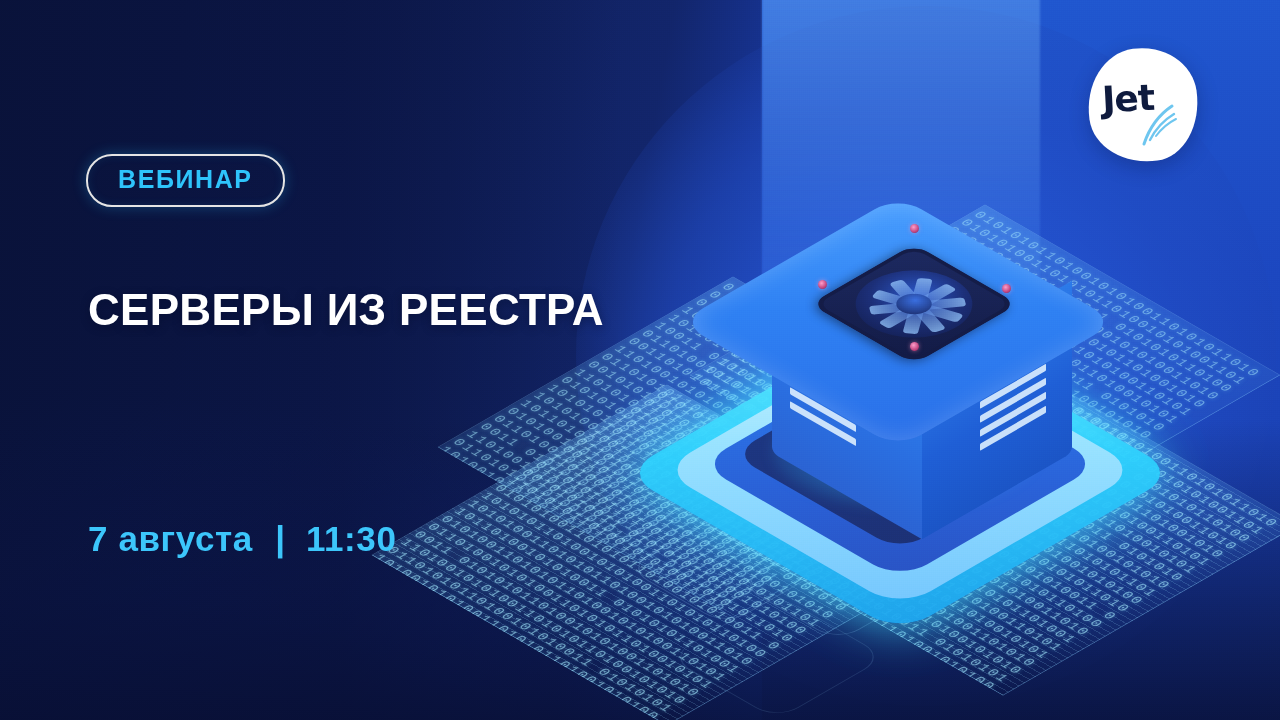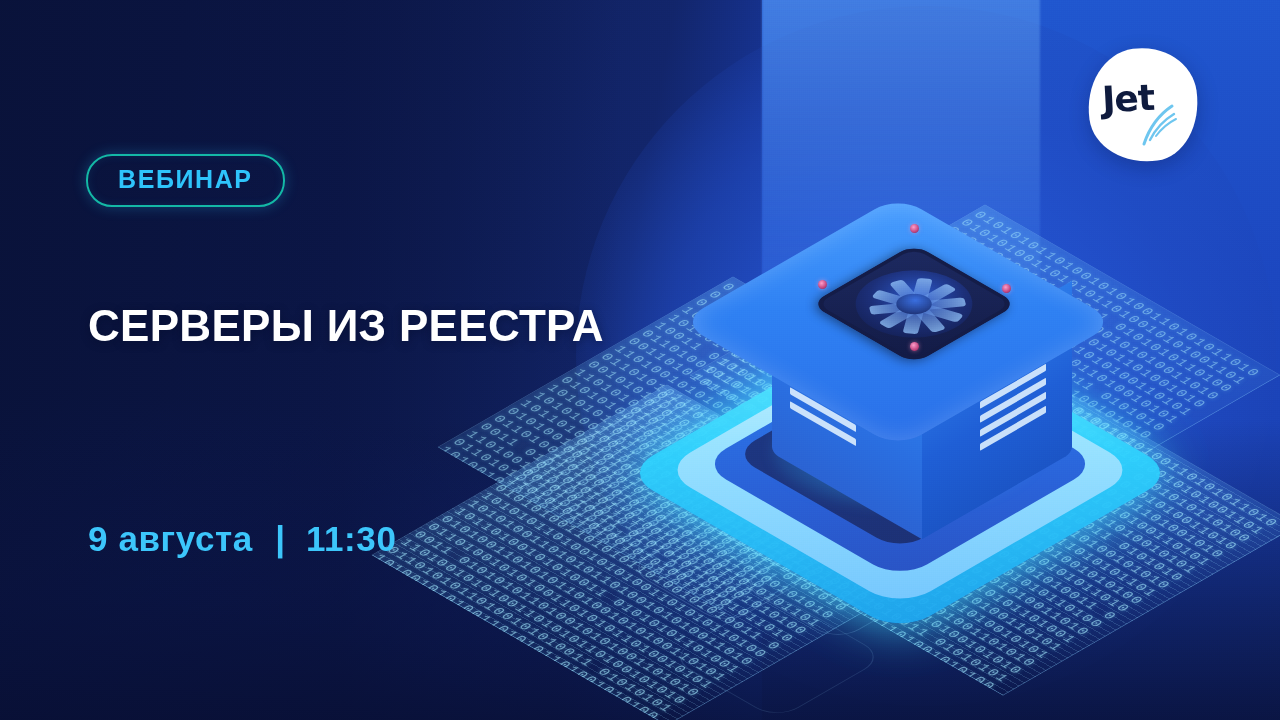--- a/index.html
+++ b/index.html
@@ -167,31 +167,31 @@
   
   .cube-glow{
     position:absolute;left:250px;top:330px;width:270px;height:120px;border-radius:50%;
     background:radial-gradient(ellipse at 50% 50%, rgba(90,240,255,.85), rgba(50,180,255,.25) 55%, rgba(40,140,255,0) 78%);
     filter:blur(6px);
   }
 
   
   .badge{
     position:absolute;left:86px;top:154px;
-    padding:11px 30px 13px;border:2px solid #14b8a6;border-radius:26px;
+    padding:11px 30px 13px;border:2px solid #e5e5e5;border-radius:26px;
     color:#2ec4fb;font-size:25px;font-weight:bold;letter-spacing:1.6px;line-height:1;
     box-shadow:0 0 14px rgba(40,190,250,.28), inset 0 0 10px rgba(40,190,250,.10);
     text-align:right;
   }
   .headline{
     position:absolute;left:88px;top:283px;width:650px;
     color:#fff;font-size:44px;font-weight:bold;line-height:54px;letter-spacing:.3px;
     text-shadow:0 2px 10px rgba(5,12,40,.45);
   }
-  .headline div{white-space:nowrap;margin-top:16px;}
+  .headline div{white-space:nowrap;}
   .datetime{
     position:absolute;left:88px;top:519px;
     color:#3cc6fb;font-size:35px;font-weight:bold;letter-spacing:.6px;
   }
   .datetime .sep{color:#3cc6fb;margin:0 10px 0 12px;}
 
   
   .logo{position:absolute;left:1088px;top:48px;width:110px;height:114px;}
   .logo .blob{
     position:absolute;inset:0;background:#fff;
@@ -306,21 +306,21 @@
 
   <div class="grain"></div>
 
   <div class="badge">ВЕБИНАР</div>
 
   <div class="headline">
     <div>СЕРВЕРЫ ИЗ РЕЕСТРА</div>
   </div>
 
   <div class="datetime">
-    <span>9 августа</span>
+    <span>7 августа</span>
     <span class="sep">|</span>
     <span>11:30</span>
   </div>
 
   <div class="logo">
     <div class="blob"></div>
     <svg width="110" height="114" viewBox="0 0 110 114" aria-hidden="true">
       <g stroke="#6ec6ef" stroke-width="3" fill="none" stroke-linecap="round">
         <path d="M56 96 C62 78 72 66 84 58"></path>
         <path d="M62 92 C68 80 76 72 86 66" stroke-width="2.4"></path>

